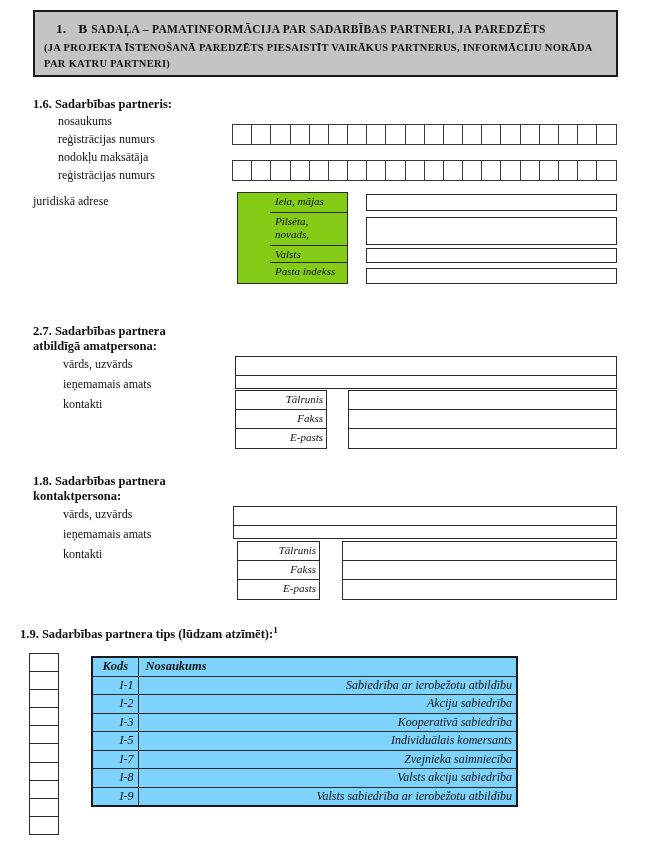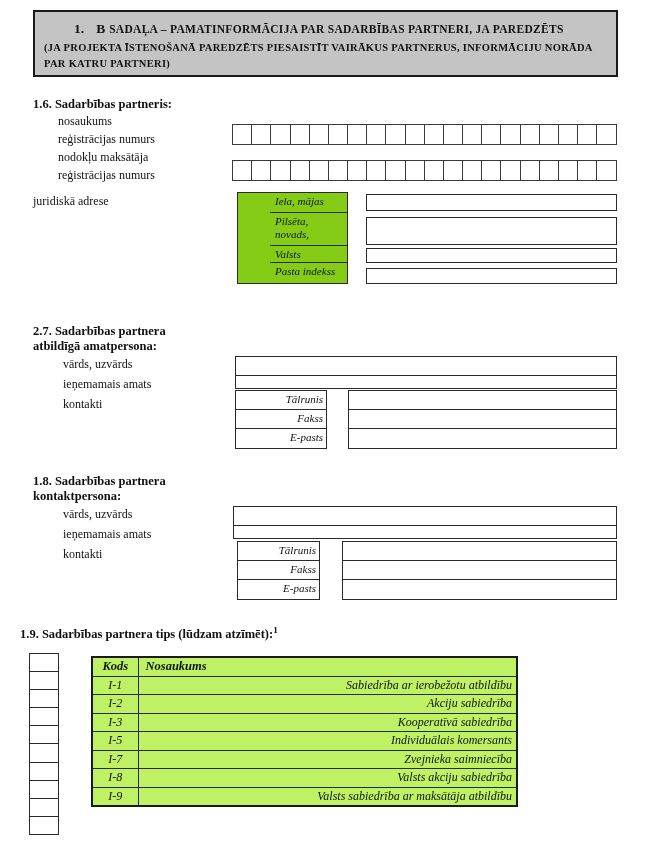--- a/index.html
+++ b/index.html
@@ -6,21 +6,21 @@
   .page {
     position:relative; width:645px; height:842px; background:#ffffff;
     font-family:"Liberation Serif", serif; color:#111; overflow:hidden;
   }
 
   
   .header-box {
     position:absolute; left:33px; top:10px; width:581px; height:63px;
     background:#c4c4c4; border:2px solid #1a1a1a; box-sizing:content-box;
   }
-  .h-line1 { padding:7px 8px 0 39px; white-space:nowrap; }
+  .h-line1 { padding:7px 8px 0 21px; white-space:nowrap; }
   .h-num    { font-weight:bold; font-size:13.5px; }
   .h-letter { font-weight:bold; font-size:13.5px; margin-left:12px; }
   .h-rest   { font-weight:bold; font-size:11.5px; letter-spacing:0.3px; }
   .h-sub    { padding:3px 14px 0 9px; font-weight:bold; font-size:10.5px;
               letter-spacing:0.3px; line-height:15.5px; }
 
   
   .heading { position:absolute; font-weight:bold; font-size:12.5px; white-space:nowrap; }
   .lbl     { position:absolute; font-size:12px; white-space:nowrap; }
 
@@ -52,26 +52,26 @@
   .ct-labels { position:absolute; border:1.5px solid #2a2a2a; background:#fff; box-sizing:border-box; }
   .ct-labels .crow { height:19px; border-bottom:1.5px solid #2a2a2a; font-style:italic;
     font-size:11px; line-height:17px; padding:0 3px 0 5px; box-sizing:border-box;text-align:right; }
   .ct-labels .crow:last-child { border-bottom:none; }
   .ct-values { position:absolute; border:1.5px solid #2a2a2a; background:#fff; box-sizing:border-box; }
   .ct-values .crow { height:19px; border-bottom:1px solid #2a2a2a; box-sizing:border-box; }
   .ct-values .crow:last-child { border-bottom:none; }
 
   
   .type-table { position:absolute; left:91px; top:656px; border-collapse:collapse;
-    font-size:12px; font-style:italic; background:#bef264; }
+    font-size:12px; font-style:italic; background:#7dd3fc; }
   .type-table th, .type-table td { border:1px solid #2a2a2a; padding:0 4px; box-sizing:border-box;text-align:right; }
   .type-table { border:2px solid #1a1a1a; }
   .type-table th { font-weight:bold; font-style:italic; font-size:12.5px; height:19px; text-align:left; }
   .type-table td { height:18.5px; }
-  .type-table .col-kods { width:46px; text-align:center; }
+  .type-table .col-kods { width:46px; }
   .type-table .col-name { width:379px; padding-left:7px; }
   .type-table th.col-kods { text-align:center; }
 
   
   .check-col { position:absolute; left:29px; top:653px; width:30px;
     border:1.5px solid #2a2a2a; background:#fff; box-sizing:border-box; }
   .check-col .ckcell { height:17.1px; border-bottom:1.5px solid #2a2a2a; box-sizing:content-box; }
   .check-col .ckcell:last-child { border-bottom:none; }
 
   sup.fn { font-size:9px; vertical-align:super; line-height:0; }
@@ -235,18 +235,18 @@
         <tr>
           <td class="col-kods">I-7</td>
           <td class="col-name">Zvejnieka saimniecība</td>
         </tr>
         <tr>
           <td class="col-kods">I-8</td>
           <td class="col-name">Valsts akciju sabiedrība</td>
         </tr>
         <tr>
           <td class="col-kods">I-9</td>
-          <td class="col-name">Valsts sabiedrība ar maksātāja atbildību</td>
+          <td class="col-name">Valsts sabiedrība ar ierobežotu atbildību</td>
         </tr>
       </tbody>
   </table>
 
 </div>
 
 </body></html>

